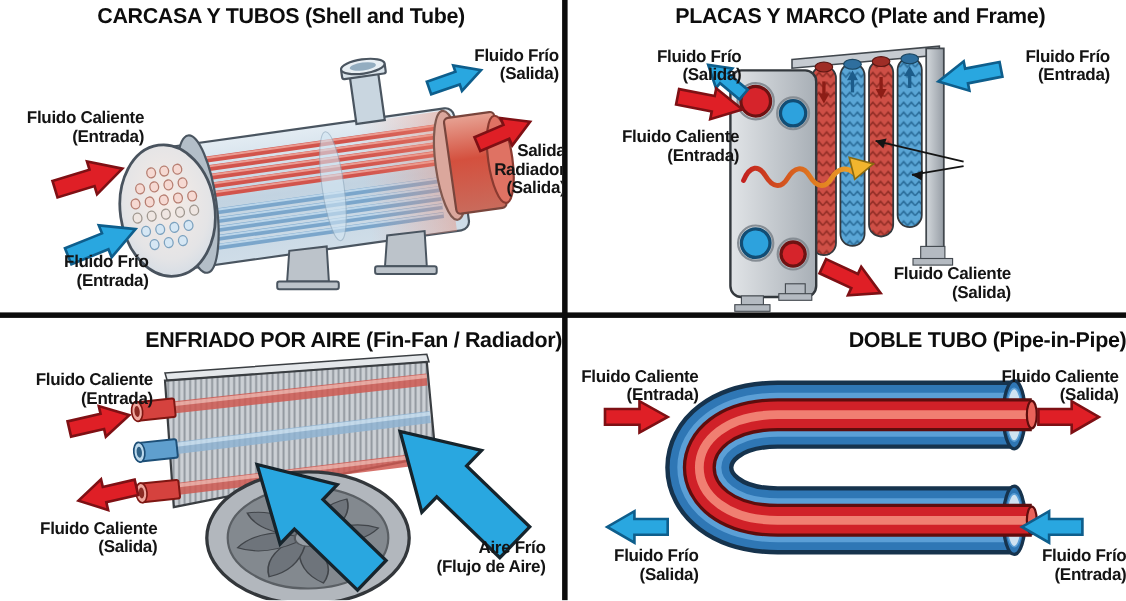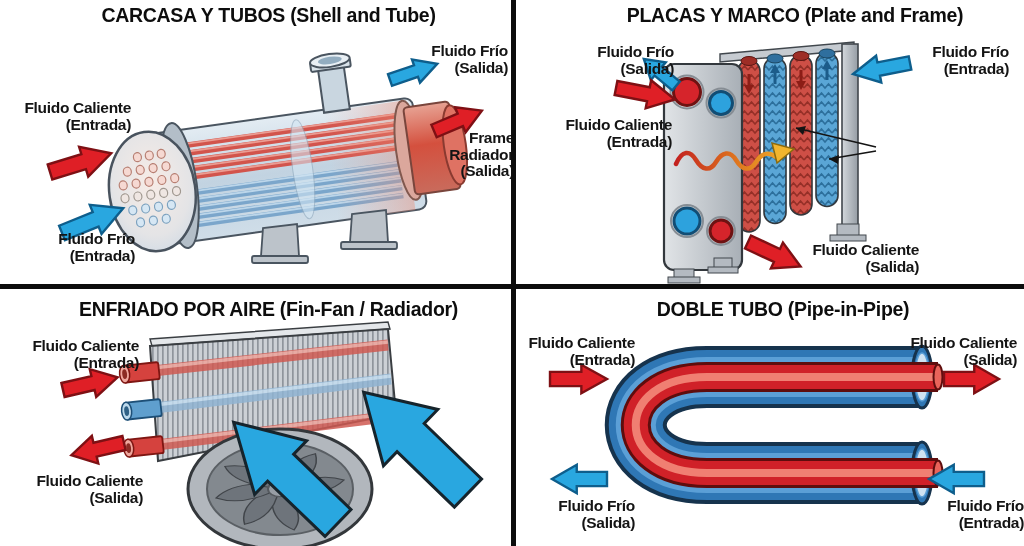--- a/index.html
+++ b/index.html
@@ -1,28 +1,28 @@
 <!DOCTYPE html>
 <html><head>
 <meta charset="utf-8">
 <style>
   html,body{margin:0;padding:0;background:#ffffff;}
   .canvas{position:relative;width:1024px;height:546px;background:#ffffff;overflow:hidden;
           font-family:"Liberation Sans",sans-serif;}
-  .quad{position:absolute;overflow:hidden;padding-left:26px;}
+  .quad{position:absolute;overflow:hidden;}
   #q1{left:0;top:0;width:511px;height:284px;}
   #q2{left:516px;top:0;width:508px;height:284px;margin-left:12px;}
   #q3{left:0;top:289px;width:511px;height:257px;}
   #q4{left:516px;top:289px;width:508px;height:311px;}
   .vrule{position:absolute;left:511px;top:0;width:5px;height:546px;background:#0c0c0c;}
   .hrule{position:absolute;left:0;top:284px;width:1024px;height:5px;background:#0c0c0c;}
   .qtitle{position:absolute;left:0;width:100%;text-align:center;
           font-weight:700;font-size:19.5px;line-height:1.12;color:#0d0d0d;letter-spacing:-0.3px;}
   #q1 .qtitle,#q2 .qtitle{top:5px;}
-  #q3 .qtitle,#q4 .qtitle{top:10px;}
+  #q3 .qtitle,#q4 .qtitle{top:10px;text-align:right;}
   .lbl{position:absolute;font-weight:700;font-size:15.5px;line-height:1.07;color:#141414;
        text-align:right;letter-spacing:-0.3px;}
   .lbl span{display:block;}
   .quad svg{position:absolute;left:0;top:0;}
   #q1 svg,#q2 svg{top:0;}
   #q3 svg,#q4 svg{top:0;}
 </style>
 </head>
 <body>
 
@@ -175,21 +175,21 @@
     </div>
     <div class="lbl" style="left:15px;top:231px;width:120px">
       <span>Fluido Frío</span>
       <span>(Entrada)</span>
     </div>
     <div class="lbl" style="left:406px;top:43px;width:102px">
       <span>Fluido Frío</span>
       <span>(Salida)</span>
     </div>
     <div class="lbl" style="left:419px;top:130px;width:95px">
-      <span>Frame</span>
+      <span>Salida</span>
       <span>Radiador</span>
       <span>(Salida)</span>
     </div>
   </div>
 
   <div class="quad" id="q2">
     <div class="qtitle">PLACAS Y MARCO (Plate and Frame)</div>
     <svg width="508" height="284" viewBox="4 0 508 284">
       <polygon points="196,54 330,42 330,50 196,62" fill="#c6cbd1" stroke="#41474d" stroke-width="1.4"></polygon>
       <rect x="318" y="44" width="16" height="182" fill="url(#barG)" stroke="#41474d" stroke-width="1.6"></rect>
@@ -310,20 +310,24 @@
       <use href="#arr" transform="translate(124,170) rotate(167) scale(0.54,0.42)" fill="#df1f26" stroke="#7e1014" stroke-width="2.4"></use>
     </svg>
     <div class="lbl" style="left:17px;top:49px;width:122px">
       <span>Fluido Caliente</span>
       <span>(Entrada)</span>
     </div>
     <div class="lbl" style="left:21px;top:184px;width:122px">
       <span>Fluido Caliente</span>
       <span>(Salida)</span>
     </div>
+    <div class="lbl" style="left:372px;top:202px;width:124px">
+      <span>Aire Frío</span>
+      <span>(Flujo de Aire)</span>
+    </div>
   </div>
 
   <div class="quad" id="q4">
     <div class="qtitle">DOBLE TUBO (Pipe-in-Pipe)</div>
     <svg width="508" height="257" viewBox="4 16 508 257">
       <g fill="none">
         <path d="M410,104 H195 C100,104 100,200 195,200 H410" stroke="#16334d" stroke-width="62"></path>
         <path d="M410,104 H195 C100,104 100,200 195,200 H410" stroke="#2f77b5" stroke-width="54"></path>
         <path d="M410,104 H195 C100,104 100,200 195,200 H410" stroke="#5b9fd6" stroke-width="40"></path>
         <path d="M410,104 H195 C100,104 100,200 195,200 H410" stroke="#8ec2e6" stroke-width="22"></path>

